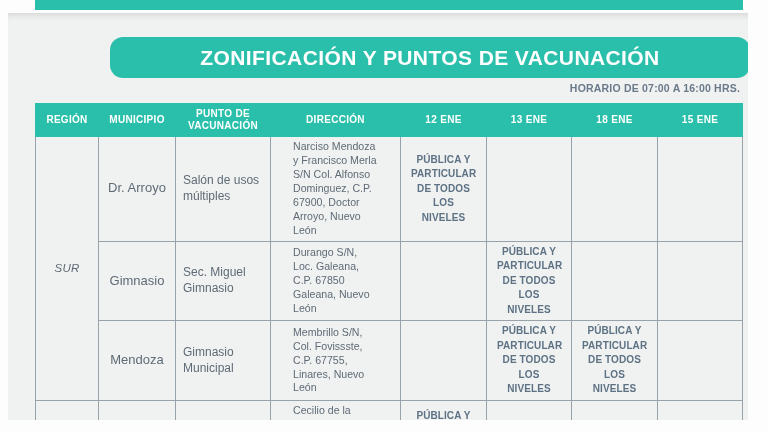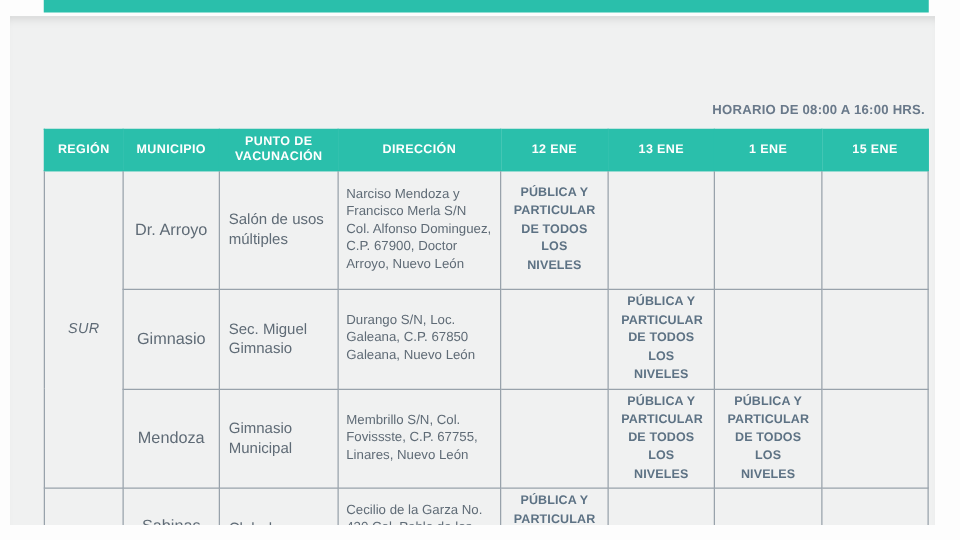--- a/index.html
+++ b/index.html
@@ -42,21 +42,21 @@
     border:1px solid #2abfab;height:30px;padding:1px 3px;line-height:1.25;
   }
   .vac-table td{
     border:1px solid #98a2ab;color:#5f6b76;font-size:11px;
     vertical-align:middle;padding:3px 7px;line-height:1.3;
     background:transparent;
   }
   td.cell-region{text-align:center;font-size:11.5px;letter-spacing:0.3px;font-style:italic;}
   td.cell-municipio{font-size:13px;text-align:center;}
   td.cell-punto{font-size:12px;}
-  td.cell-direccion{font-size:10.6px;line-height:1.32;padding:3px 6px;}
+  td.cell-direccion{font-size:10.6px;line-height:1.32;padding:3px 22px;}
   td.cell-date{
     text-align:center;font-weight:bold;color:#5d7284;font-size:10px;
     line-height:1.45;letter-spacing:0.1px;padding:3px 10px;
   }
   .footer-logo{
     position:absolute;left:349px;top:416px;width:60px;height:20px;
     display:flex;align-items:flex-start;justify-content:space-between;gap:3px;
   }
   .footer-logo .nl-text{
     color:#2abfab;font-weight:bold;font-size:13px;line-height:1;
@@ -66,43 +66,46 @@
     clip-path:polygon(0% 100%,0% 30%,22% 62%,50% 0%,78% 62%,100% 30%,100% 100%);
   }
 </style>
 </head>
 <body>
 
 <div class="top-strip"></div>
 
 <div class="slide">
 
+  <div class="title-banner">
+    <h1>ZONIFICACIÓN Y PUNTOS DE VACUNACIÓN</h1>
+  </div>
 
-  <div class="schedule-note">HORARIO DE 08:00 A 16:00 HRS.</div>
+  <div class="schedule-note">HORARIO DE 07:00 A 16:00 HRS.</div>
 
   <table class="vac-table">
     <colgroup>
         <col style="width: 63px;">
         <col style="width: 77px;">
         <col style="width: 95px;">
         <col style="width: 130px;">
         <col style="width: 86px;">
         <col style="width: 85px;">
         <col style="width: 86px;">
         <col style="width: 85px;">
       </colgroup>
     <thead>
       <tr>
           <th>REGIÓN</th>
           <th>MUNICIPIO</th>
           <th>PUNTO DE VACUNACIÓN</th>
           <th>DIRECCIÓN</th>
           <th>12 ENE</th>
           <th>13 ENE</th>
-          <th>1 ENE</th>
+          <th>18 ENE</th>
           <th>15 ENE</th>
         </tr>
     </thead>
     <tbody>
         <tr style="height: 95px;">
           <td class="cell-region" rowspan="3">SUR</td>
           <td class="cell-municipio">Dr. Arroyo</td>
           <td class="cell-punto">Salón de usos múltiples</td>
           <td class="cell-direccion">Narciso Mendoza y Francisco Merla S/N Col. Alfonso Dominguez, C.P. 67900, Doctor Arroyo, Nuevo León</td>
           <td class="cell-date">PÚBLICA Y PARTICULAR DE TODOS LOS NIVELES</td>

